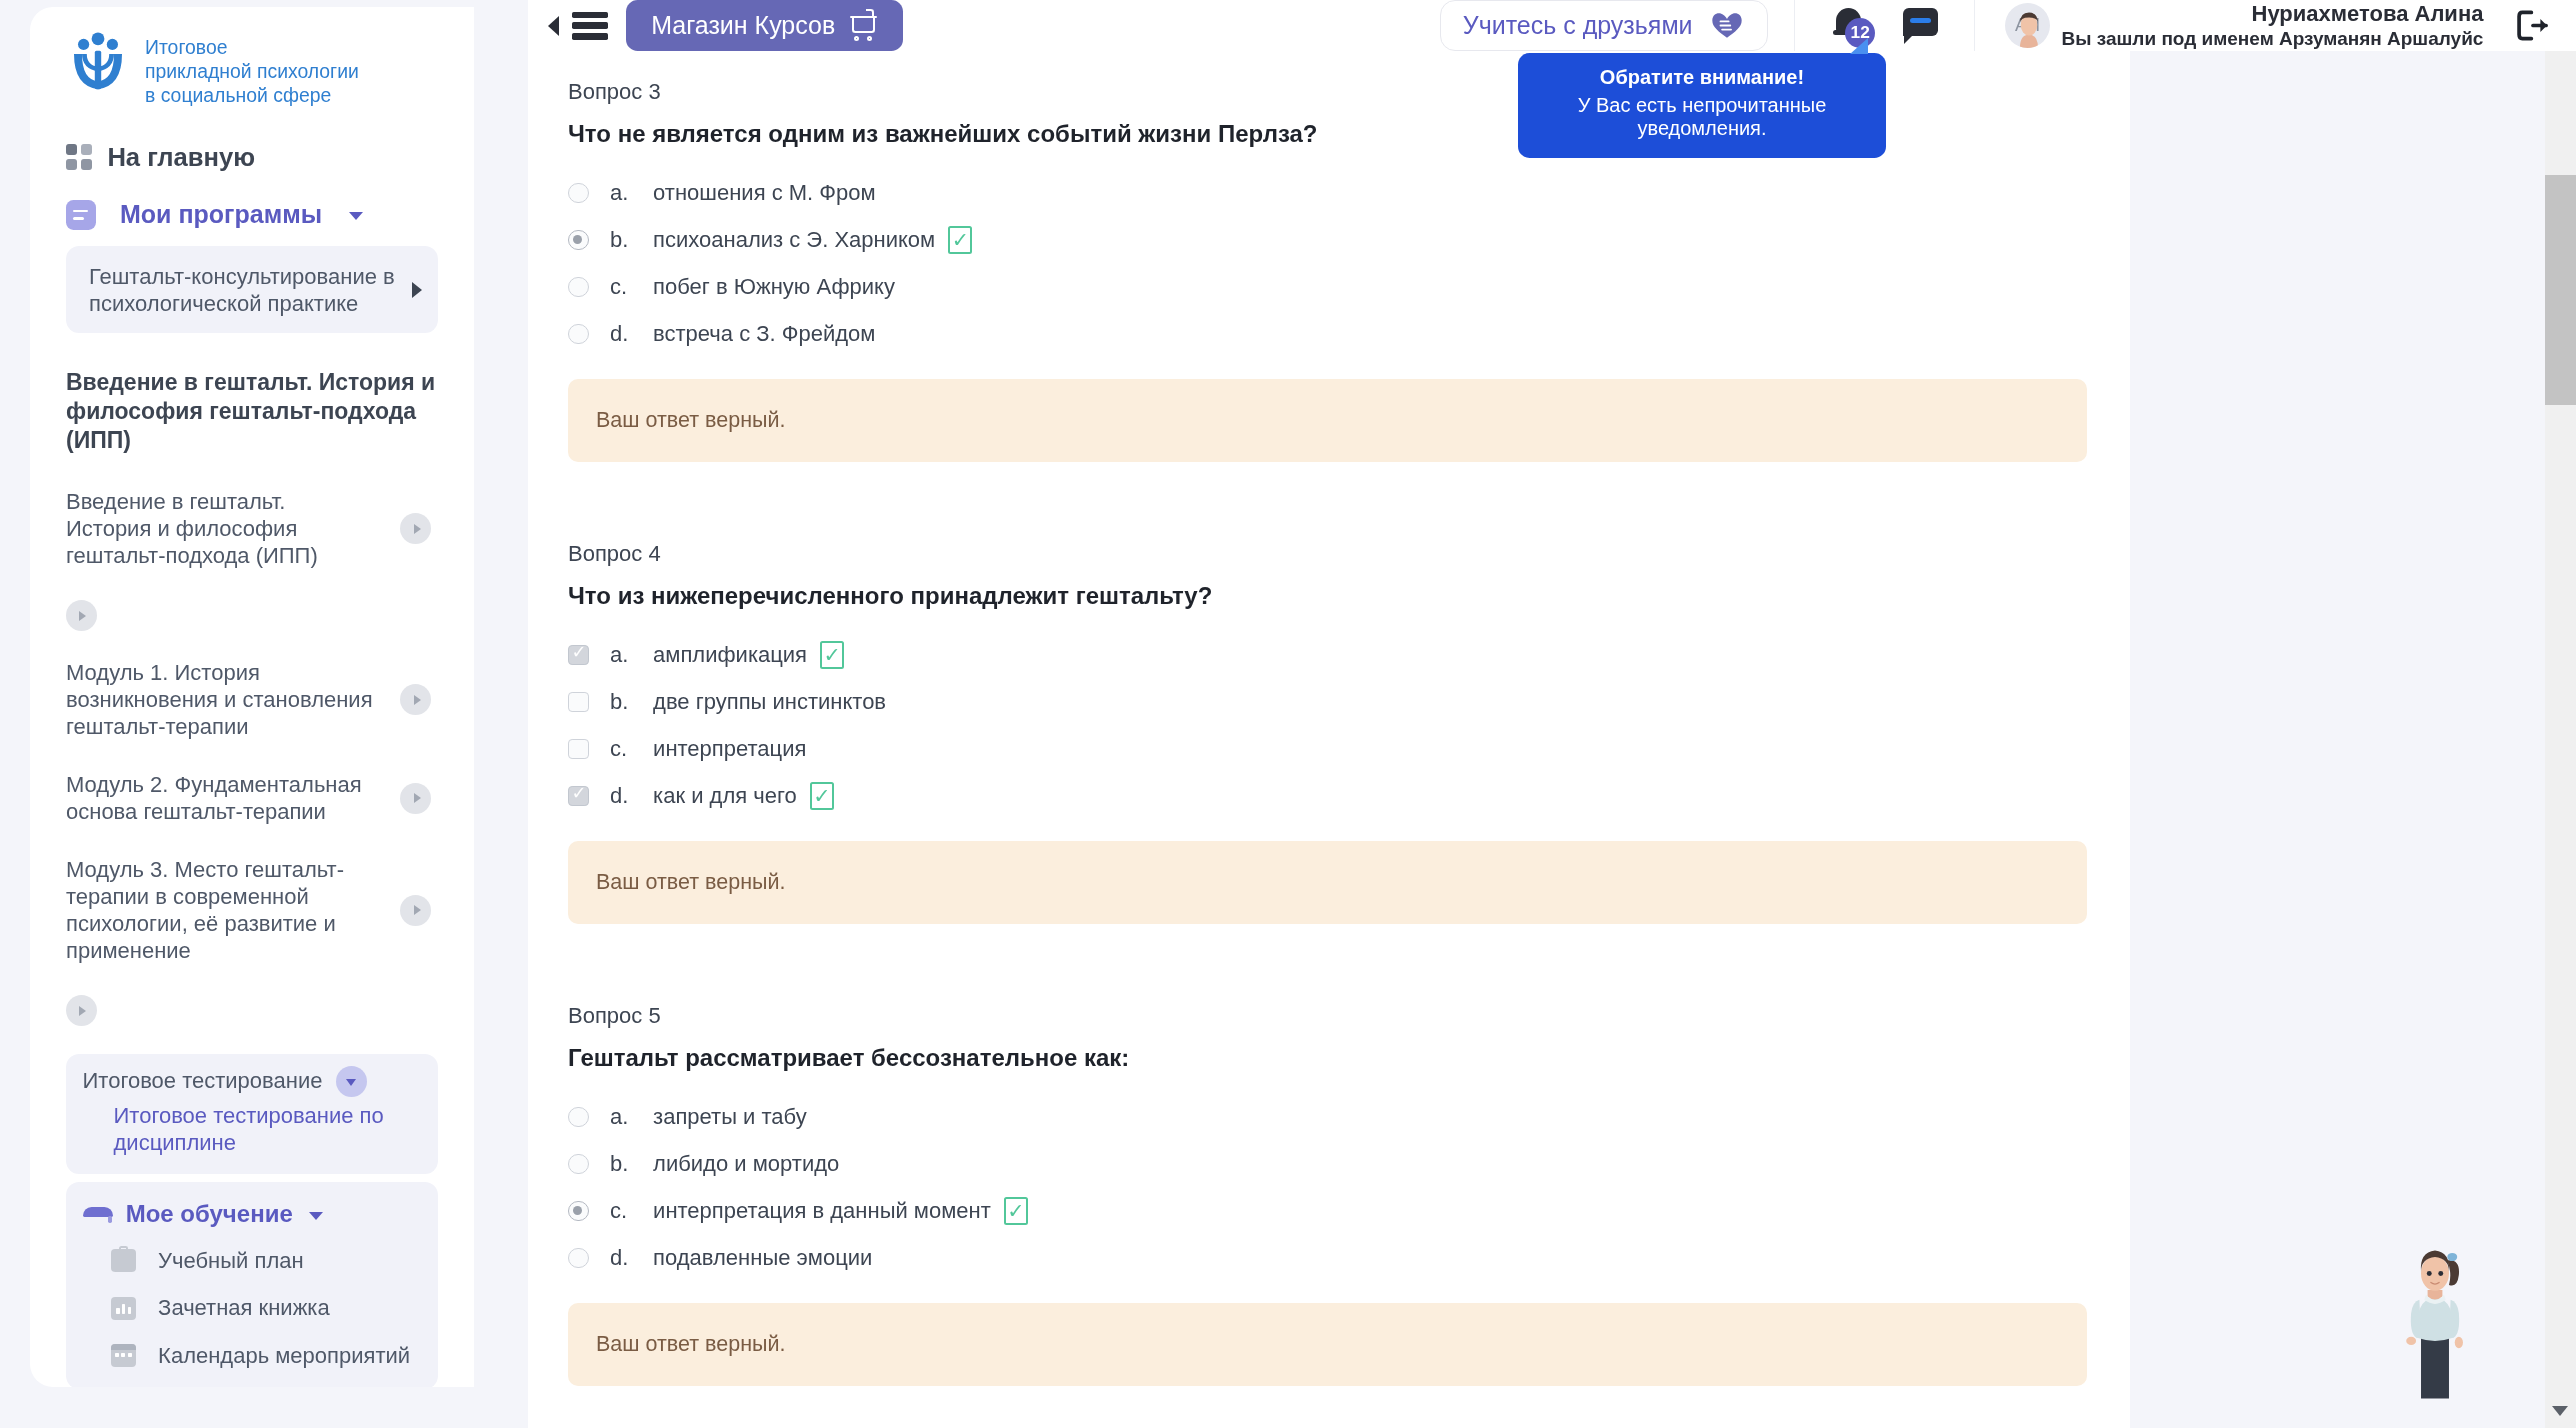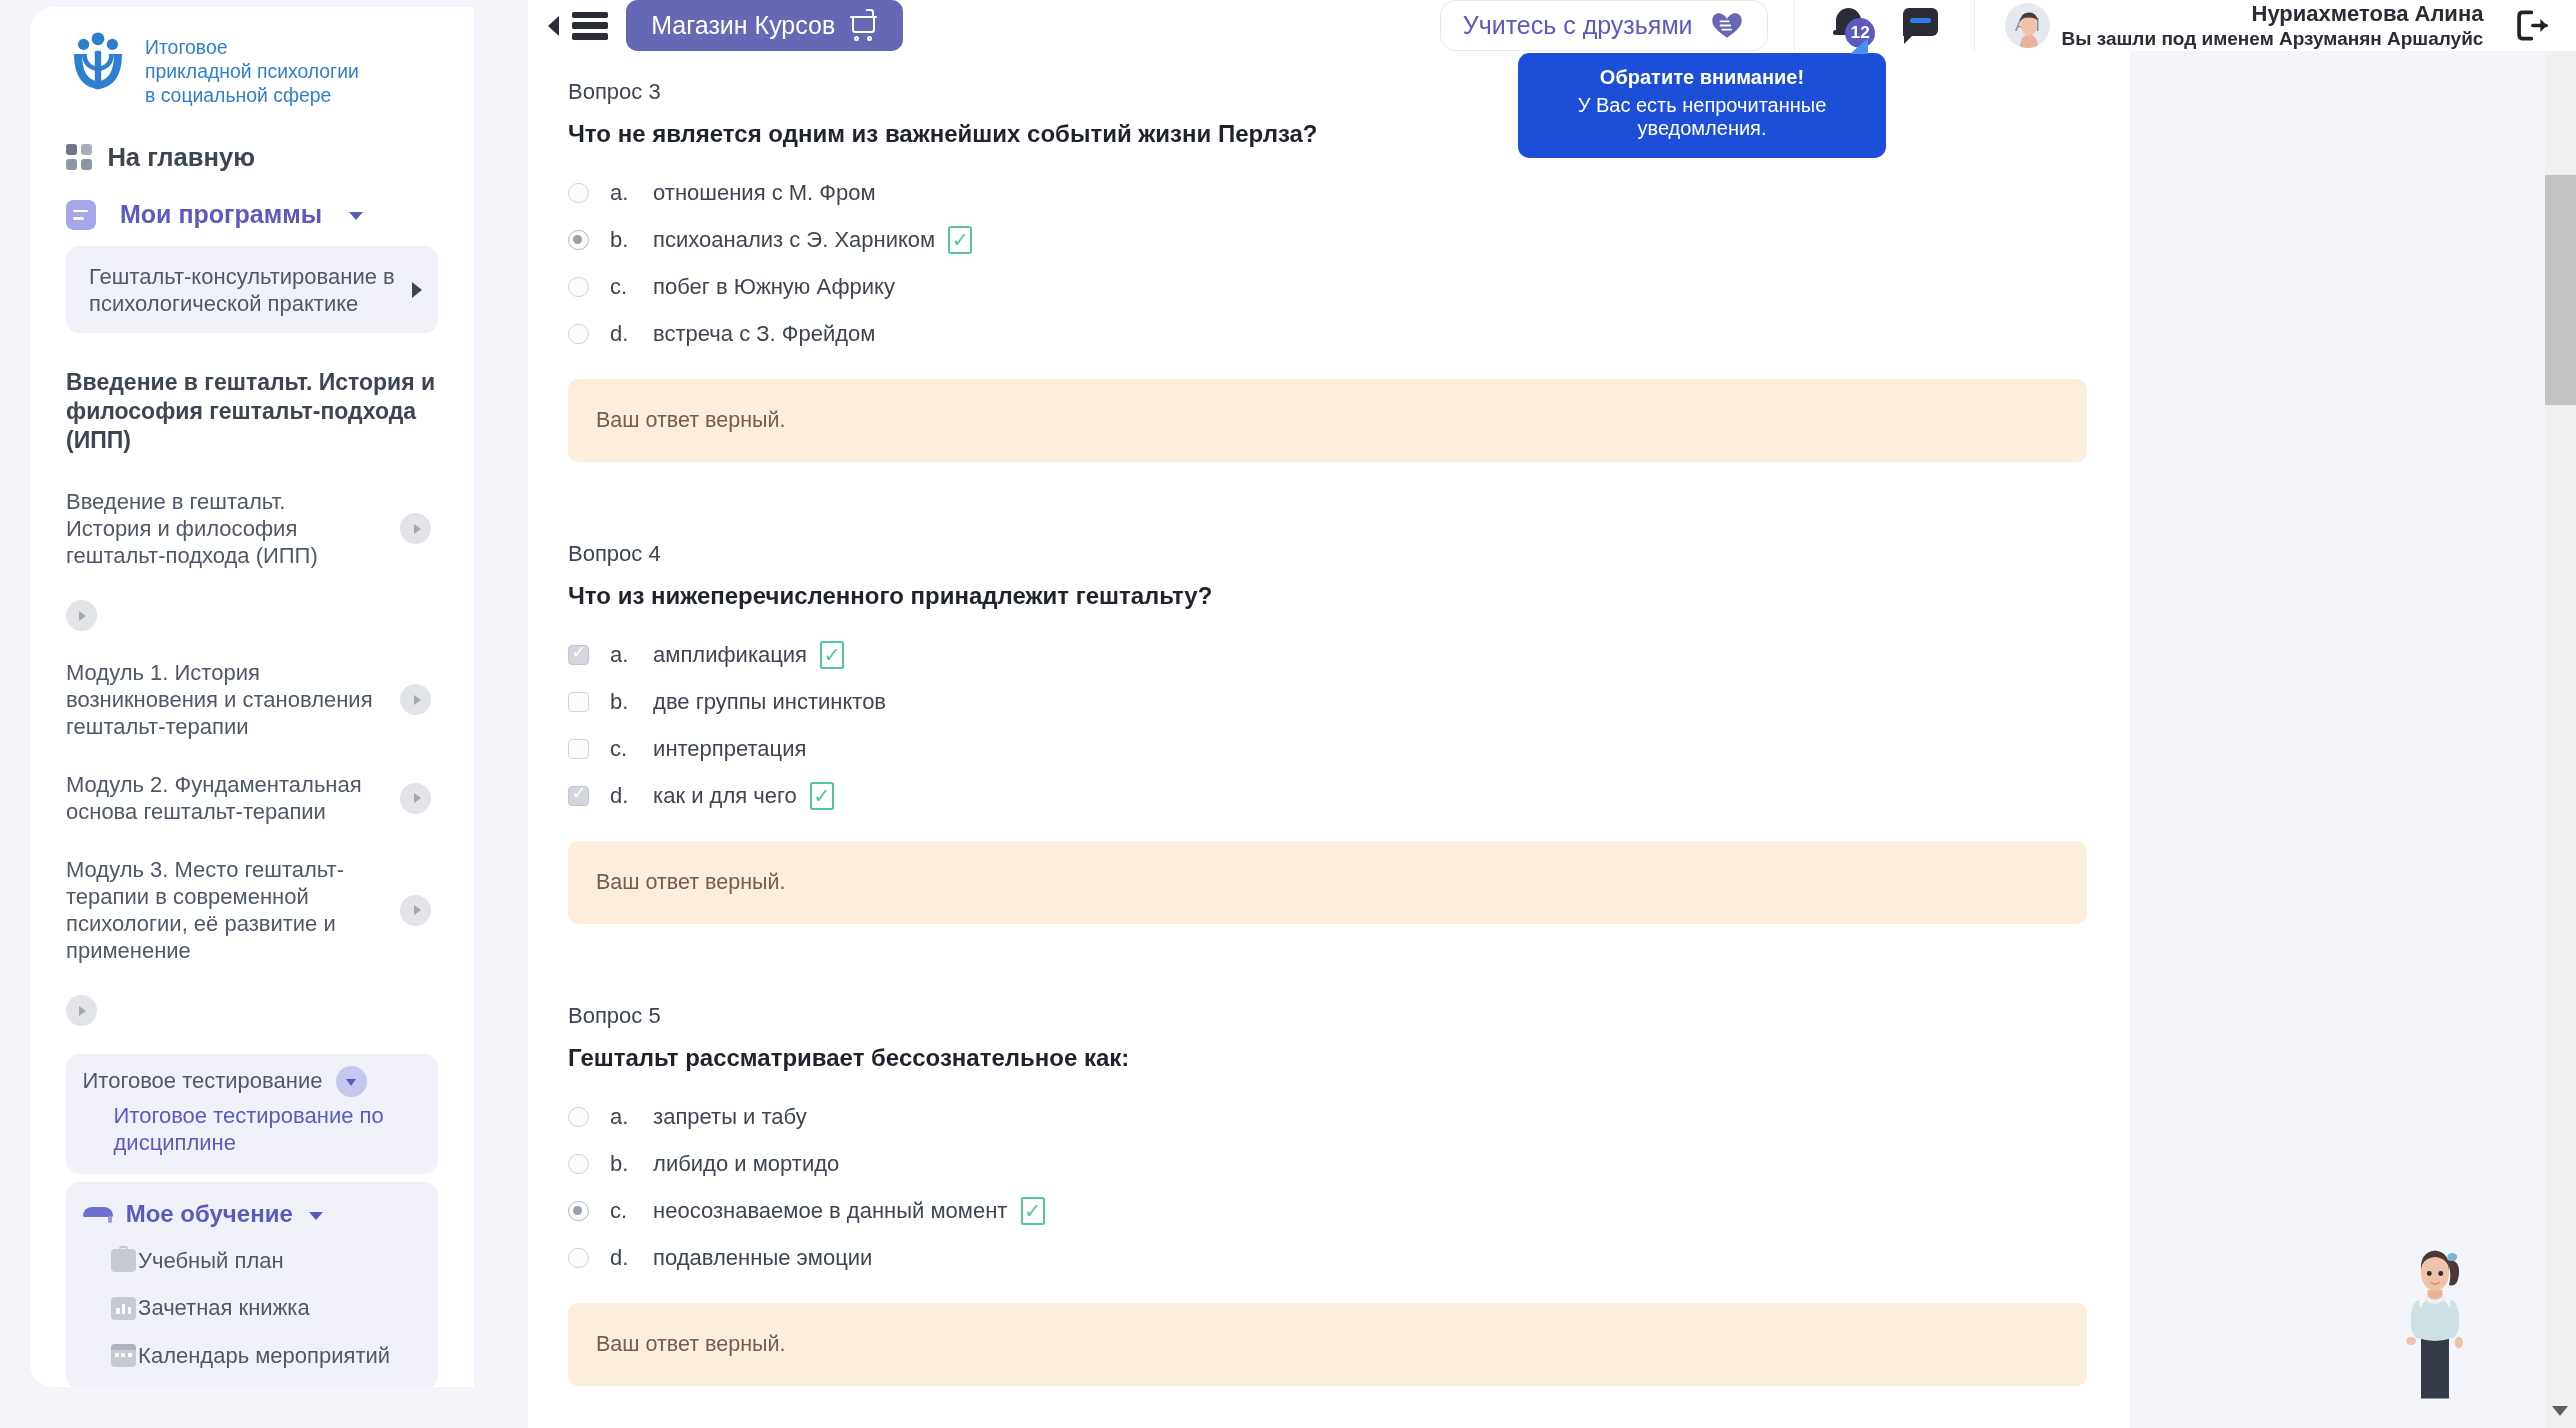--- a/index.html
+++ b/index.html
@@ -134,21 +134,21 @@
   .learn-head-label { font-size: 24px; font-weight: 700; color: #5a5ac0; }
   .cap-icon { width: 30px; height: 18px; position: relative; flex: 0 0 30px; }
   .cap-icon .top {
     position: absolute; left: 0; top: 1.7px; width: 30px; height: 10.7px;
     background: #6f6fd0; border-radius: 15px 15px 2.5px 2.5px;
   }
   .cap-icon .tail {
     position: absolute; right: 0.8px; top: 10.7px; width: 3.3px; height: 7.4px;
     background: #9a9adf; border-radius: 1.7px;
   }
-  .learn-item { display: flex; align-items: center; gap: 2px; margin-bottom: 21.5px; padding-left: 28px; }
+  .learn-item { display: flex; align-items: center; gap: 22px; margin-bottom: 21.5px; padding-left: 28px; }
   .learn-item:last-child { margin-bottom: 0; }
   .learn-item-label { font-size: 22px; color: #4f5868; white-space: nowrap; }
   .li-icon { width: 25.6px; height: 23px; flex: 0 0 25.6px; position: relative; }
   .li-icon .body { position: absolute; inset: 0; background: #c6cad2; border-radius: 4.1px; }
   .li-icon.brief .handle {
     position: absolute; left: 8.3px; top: -3.3px; width: 9px; height: 5.8px;
     border: 2.5px solid #c6cad2; border-bottom: none; border-radius: 2.5px 2.5px 0 0;
   }
   .li-icon.chart .b1, .li-icon.chart .b2, .li-icon.chart .b3 {
     position: absolute; bottom: 5.8px; width: 3.3px; background: #fff; border-radius: 0.8px;
@@ -580,21 +580,21 @@
           <span class="opt-label">запреты и табу</span>
         </div>
         <div class="opt-row">
           <span class="radio"></span>
           <span class="opt-letter">b.</span>
           <span class="opt-label">либидо и мортидо</span>
         </div>
         <div class="opt-row">
           <span class="radio sel"></span>
           <span class="opt-letter">c.</span>
-          <span class="opt-label">неосознаваемое в данный момент</span>
+          <span class="opt-label">интерпретация в данный момент</span>
           <span class="ok-mark">✓</span>
         </div>
         <div class="opt-row">
           <span class="radio"></span>
           <span class="opt-letter">d.</span>
           <span class="opt-label">подавленные эмоции</span>
         </div>
 
         <div class="feedback">Ваш ответ верный.</div>
       </div>

